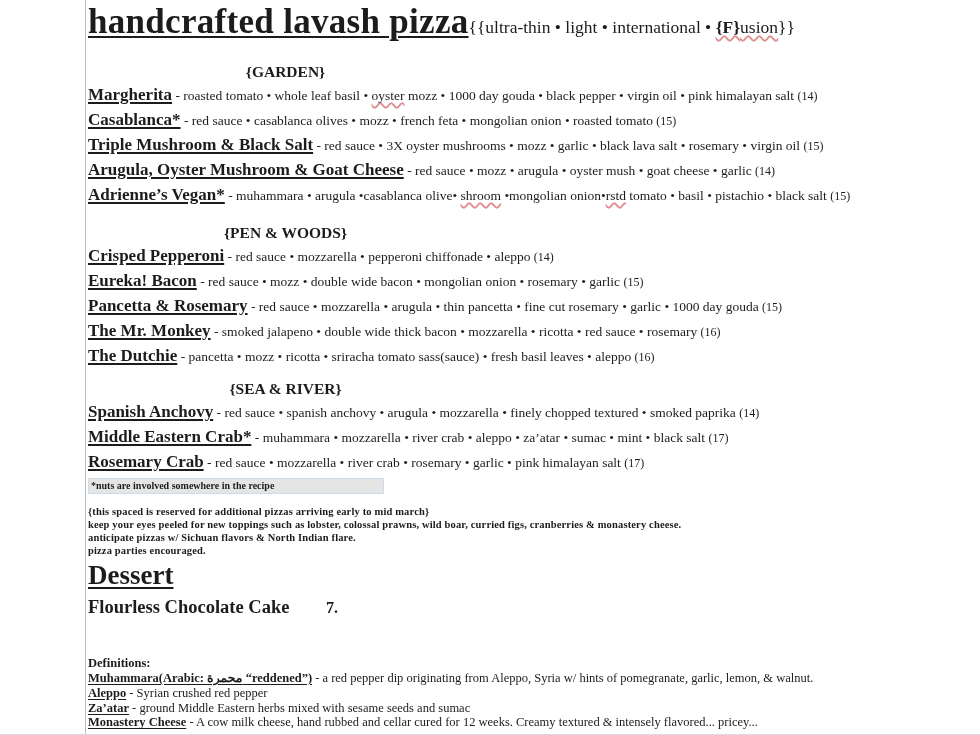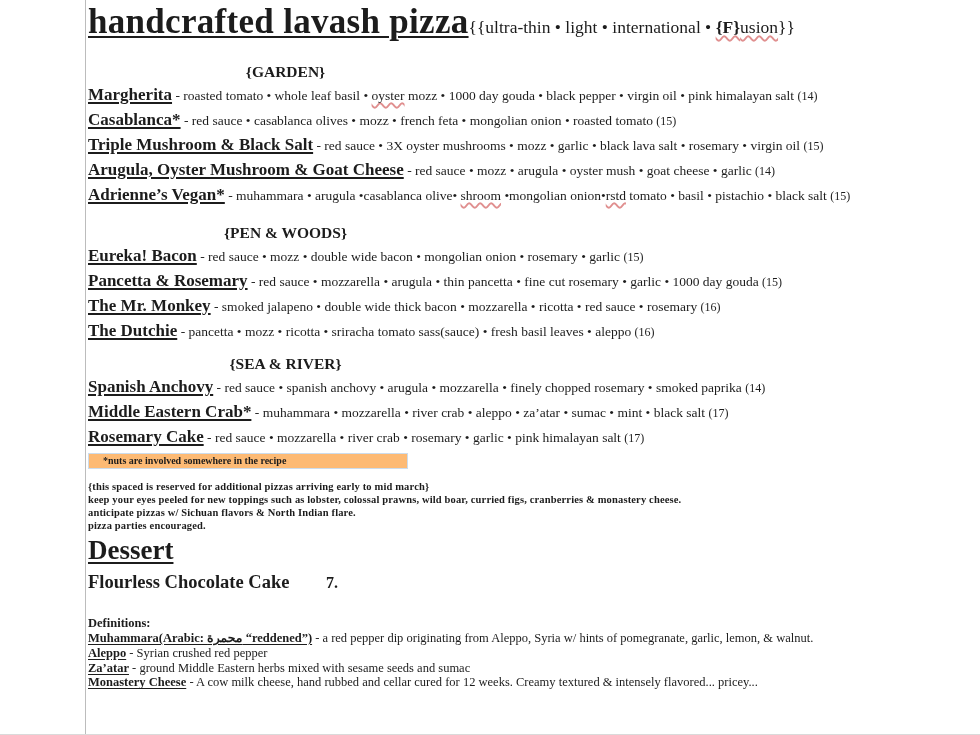--- a/index.html
+++ b/index.html
@@ -37,37 +37,37 @@
   .sq {
     text-decoration:underline wavy #e08f8f;
     text-decoration-thickness:1.5px;
     text-decoration-skip-ink:none;
     text-underline-offset:2px;
   }
   .b { font-weight:bold; }
 
   .footnote {
     display:inline-block; width:290px;
-    margin-top:1px; padding:1px 14px;
+    margin-top:1px; padding:1px 2px;
     font-size:10px; font-weight:600; line-height:12px;
-    background:#fdba74; border:1px solid #ccdcec;
+    background:#e5e5e5; border:1px solid #ccdcec;
   }
   .notes { margin-top:11px; }
   .note-line { font-size:10.5px; font-weight:600; line-height:13px; letter-spacing:0.15px; white-space:nowrap; }
 
   .dessert-heading {
     font-size:27px; font-weight:bold; line-height:36px;
     text-decoration:underline; text-decoration-thickness:2px; text-underline-offset:3px;
     width:fit-content;
   }
   .dessert-item { font-size:18.5px; font-weight:bold; line-height:28px; }
   .dessert-name { display:inline-block; width:238px; }
   .dessert-price { font-size:16px; }
 
-  .defs-heading { margin-top:18px; font-size:12.5px; font-weight:bold; line-height:16px; }
+  .defs-heading { margin-top:33px; font-size:12.5px; font-weight:bold; line-height:16px; }
   .def-entry { font-size:12.5px; line-height:14.8px; white-space:nowrap; }
   .def-term { font-weight:bold; text-decoration:underline; text-underline-offset:2px; }
 </style>
 </head>
 <body>
 
 <div class="page-border-left"></div>
 <div class="page-border-bottom"></div>
 
 <div class="content">
@@ -78,29 +78,30 @@
   </div>
 
   <div class="section-header mt-garden">{GARDEN}</div>
   <div class="menu-item"><span class="item-name">Margherita</span><span><span> - roasted tomato • whole leaf basil • </span><span class="sq">oyster</span><span> mozz • 1000 day gouda • black pepper • virgin oil • pink himalayan salt</span></span> <span class="item-price">(14)</span></div>
   <div class="menu-item"><span class="item-name">Casablanca*</span><span><span> - red sauce • casablanca olives • mozz • french feta • mongolian onion • roasted tomato</span></span> <span class="item-price">(15)</span></div>
   <div class="menu-item"><span class="item-name">Triple Mushroom &amp; Black Salt</span><span><span> - red sauce • 3X oyster mushrooms • mozz • garlic • black lava salt • rosemary • virgin oil</span></span> <span class="item-price">(15)</span></div>
   <div class="menu-item"><span class="item-name">Arugula, Oyster Mushroom &amp; Goat Cheese</span><span><span> - red sauce • mozz • arugula • oyster mush • goat cheese • garlic</span></span> <span class="item-price">(14)</span></div>
   <div class="menu-item"><span class="item-name">Adrienne’s Vegan*</span><span><span> - muhammara • arugula •casablanca olive• </span><span class="sq">shroom</span><span> •mongolian onion•</span><span class="sq">rstd</span><span> tomato • basil • pistachio • black salt</span></span> <span class="item-price">(15)</span></div>
 
   <div class="section-header mt-pen">{PEN &amp; WOODS}</div>
+  <div class="menu-item"><span class="item-name">Crisped Pepperoni</span><span><span> - red sauce • mozzarella • pepperoni chiffonade • aleppo</span></span> <span class="item-price">(14)</span></div>
   <div class="menu-item"><span class="item-name">Eureka! Bacon</span><span><span> - red sauce • mozz • double wide bacon • mongolian onion • rosemary • garlic</span></span> <span class="item-price">(15)</span></div>
   <div class="menu-item"><span class="item-name">Pancetta &amp; Rosemary</span><span><span> - red sauce • mozzarella • arugula • thin pancetta • fine cut rosemary • garlic • 1000 day gouda</span></span> <span class="item-price">(15)</span></div>
   <div class="menu-item"><span class="item-name">The Mr. Monkey</span><span><span> - smoked jalapeno • double wide thick bacon • mozzarella • ricotta • red sauce • rosemary</span></span> <span class="item-price">(16)</span></div>
   <div class="menu-item"><span class="item-name">The Dutchie</span><span><span> - pancetta • mozz • ricotta • sriracha tomato sass(sauce) • fresh basil leaves • aleppo</span></span> <span class="item-price">(16)</span></div>
 
   <div class="section-header mt-sea">{SEA &amp; RIVER}</div>
-  <div class="menu-item"><span class="item-name">Spanish Anchovy</span><span><span> - red sauce • spanish anchovy • arugula • mozzarella • finely chopped rosemary • smoked paprika</span></span> <span class="item-price">(14)</span></div>
+  <div class="menu-item"><span class="item-name">Spanish Anchovy</span><span><span> - red sauce • spanish anchovy • arugula • mozzarella • finely chopped textured • smoked paprika</span></span> <span class="item-price">(14)</span></div>
   <div class="menu-item"><span class="item-name">Middle Eastern Crab*</span><span><span> - muhammara • mozzarella • river crab • aleppo • za’atar • sumac • mint • black salt</span></span> <span class="item-price">(17)</span></div>
-  <div class="menu-item"><span class="item-name">Rosemary Cake</span><span><span> - red sauce • mozzarella • river crab • rosemary • garlic • pink himalayan salt</span></span> <span class="item-price">(17)</span></div>
+  <div class="menu-item"><span class="item-name">Rosemary Crab</span><span><span> - red sauce • mozzarella • river crab • rosemary • garlic • pink himalayan salt</span></span> <span class="item-price">(17)</span></div>
 
   <div><span class="footnote">*nuts are involved somewhere in the recipe</span></div>
 
   <div class="notes">
     <div class="note-line">{this spaced is reserved for additional pizzas arriving early to mid march}</div>
     <div class="note-line">keep your eyes peeled for new toppings such as lobster, colossal prawns, wild boar, curried figs, cranberries &amp; monastery cheese.</div>
     <div class="note-line">anticipate pizzas w/ Sichuan flavors &amp; North Indian flare.</div>
     <div class="note-line">pizza parties encouraged.</div>
   </div>
 

